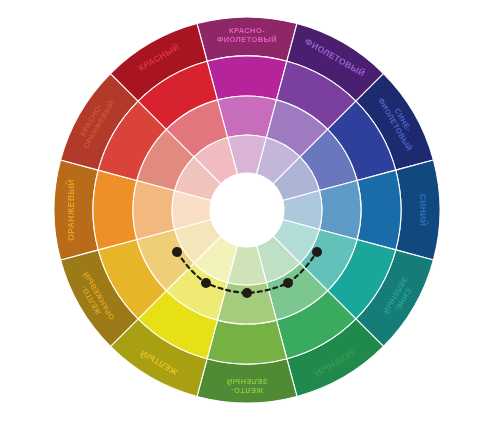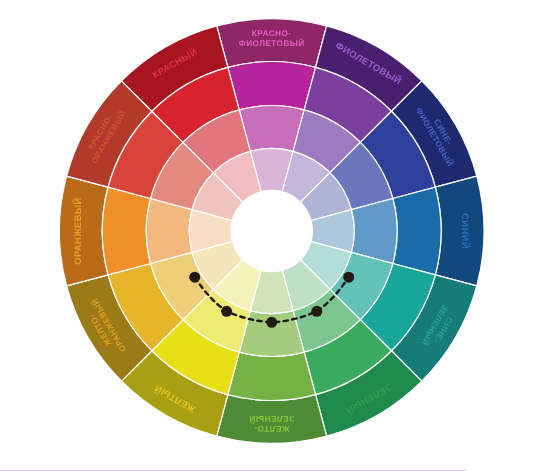--- a/index.html
+++ b/index.html
@@ -11,21 +11,21 @@
   body {
     width: 500px;
     height: 428px;
     overflow: hidden;
     font-family: "Liberation Sans", sans-serif;
   }
   #wheel-root {
     position: relative;
     width: 424px;
     height: 428px;
-    background: #8b5cf6;
+    background: #86efac;
   }
   #wheel-svg {
     position: absolute;
     left: 0;
     top: 0;
     width: 500px;
     height: 428px;
     display: block;
   }
   .sector-path {

